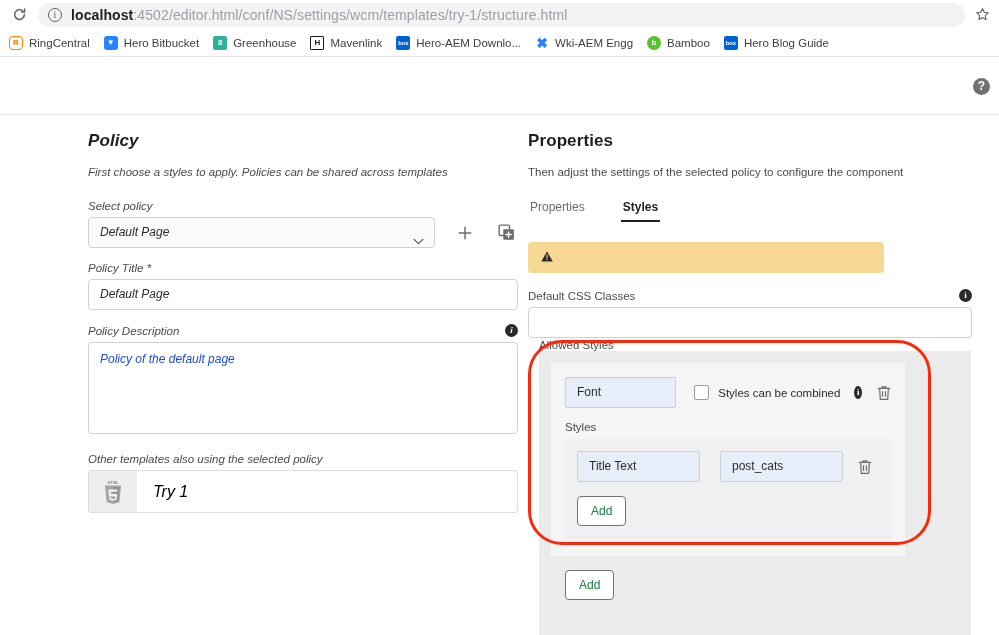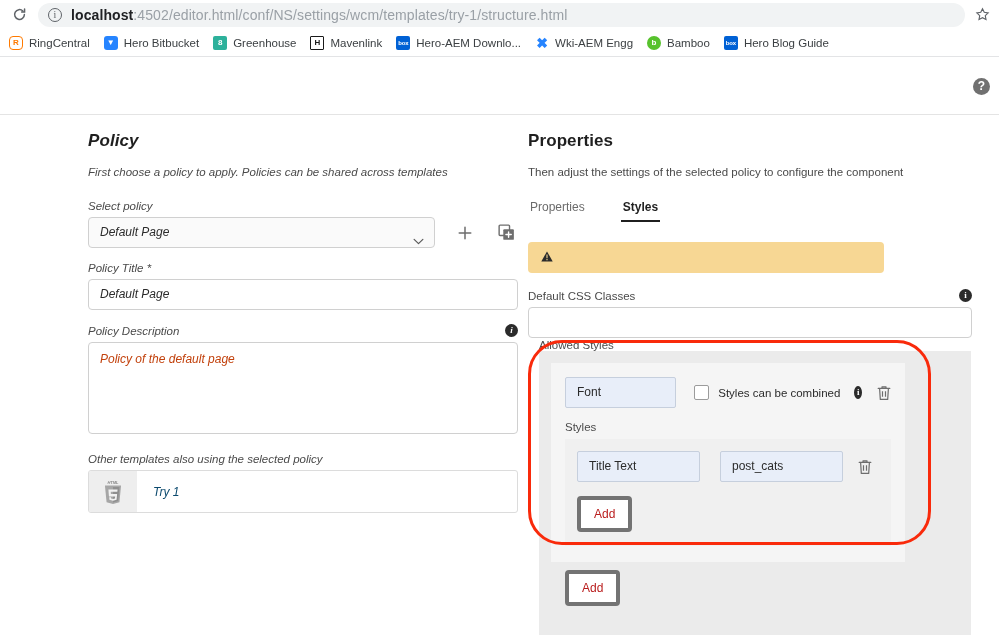--- a/index.html
+++ b/index.html
@@ -132,21 +132,21 @@
   .select-row { display: flex; align-items: center; margin-bottom: 14px; }
   .icon-btn {
     width: 24px; height: 24px; margin-left: 18px;
     display: flex; align-items: center; justify-content: center;
     color: #6e6e6e; cursor: pointer;
   }
 
   .textarea-box {
     width: 100%; height: 92px;
     border: 1px solid #d0d0d0; border-radius: 4px;
-    background: #fff; font-size: 12px; color: #c2410c;
+    background: #fff; font-size: 12px; color: #1d4ed8;
     padding: 9px 11px;
   }
 
   .info-dot {
     width: 13px; height: 13px; border-radius: 50%;
     background: #2b2b2b; color: #fff;
     font-size: 9px; font-weight: bold; line-height: 13px;
     text-align: center; cursor: pointer;
     font-family: "Liberation Serif", serif;
   }
@@ -155,21 +155,21 @@
     display: flex; align-items: center;
     width: 100%; height: 43px;
     border: 1px solid #dcdcdc; border-radius: 3px;
     background: #fff; cursor: pointer; overflow: hidden;
   }
   .template-thumb {
     width: 48px; height: 41px; flex: 0 0 48px;
     background: #eeeeee;
     display: flex; align-items: center; justify-content: center;
   }
-  .template-name { font-size: 12px; color: #0c4a6e; margin-left: 16px; text-align: center; }
+  .template-name { font-size: 16px; color: #000000; margin-left: 16px; text-align: center; }
 
   
   .tabs { display: flex; align-items: flex-end; margin-bottom: 20px; }
   .tab {
     font-size: 12px; color: #6b6b6b; padding: 0 2px 8px 2px;
     margin-right: 34px; cursor: pointer; position: relative;
   }
   .tab.active { color: #1f1f1f; font-weight: bold; }
   .tab.active::after {
     content: ""; position: absolute; left: 0; right: 0; bottom: 0;
@@ -216,22 +216,22 @@
   .trash-icon { color: #6e6e6e; cursor: pointer; display: flex; align-items: center; }
 
   .styles-label { font-size: 11.5px; color: #4a4a4a; margin-bottom: 6px; }
   .styles-subpanel {
     background: #f0f0f0; padding: 12px 12px 14px 12px;
   }
   .style-row { display: flex; align-items: center; margin-bottom: 14px; }
 
   .btn-add {
     display: inline-block;
-    border: 4px solid #737373; border-radius: 4px;
-    background: #fff; color: #b91c1c;
+    border: 1px solid #737373; border-radius: 4px;
+    background: #fff; color: #15803d;
     font-size: 12px; padding: 7px 13px; cursor: pointer;
     font-family: "Liberation Sans", sans-serif;
   }
 
   
   .red-annot {
     position: absolute; left: 528px; top: 340px;
     width: 403px; height: 205px;
     border: 3.5px solid #f92a0b; border-radius: 34px;
     pointer-events: none; z-index: 40;
@@ -309,21 +309,21 @@
 
 <div class="page-header">
   <div class="help-icon">?</div>
 </div>
 
 <div class="content">
 
   <div class="col-left">
 
     <h1 class="section-title">Policy</h1>
-    <p class="section-sub">First choose a policy to apply. Policies can be shared across templates</p>
+    <p class="section-sub">First choose a styles to apply. Policies can be shared across templates</p>
 
     <label class="field-label">Select policy</label>
     <div class="select-row">
       <div class="select-box">
         <span>Default Page</span>
         <span class="chev">
           <svg width="11" height="7" viewBox="0 0 12 8" fill="none" stroke="#5a5a5a" stroke-width="1.4" stroke-linecap="round" stroke-linejoin="round">
               <path d="M1 1.6L6 6.4L11 1.6"></path>
             </svg>
         </span>

